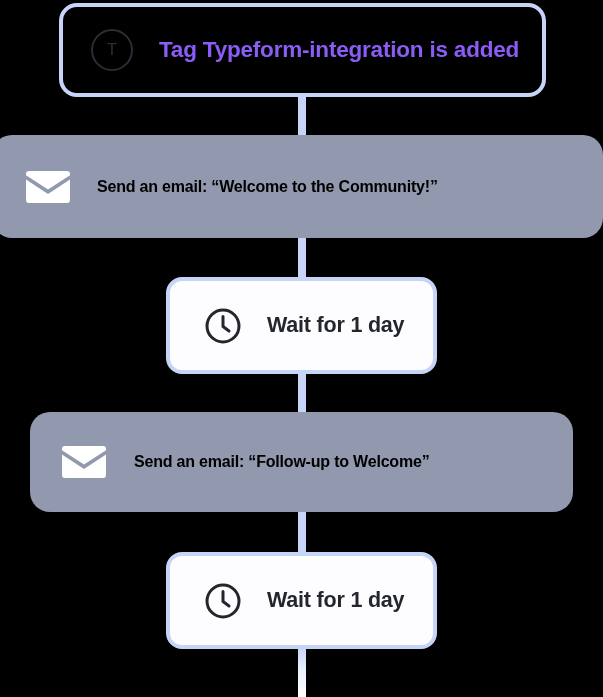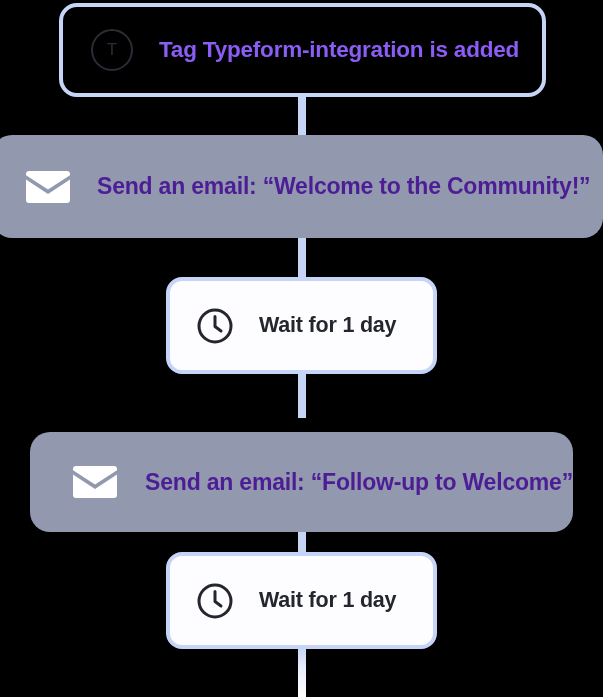--- a/index.html
+++ b/index.html
@@ -82,59 +82,58 @@
     font-weight: 700;
     letter-spacing: -0.2px;
   }
 
   
   .node.email {
     background: #9298ae;
     border-radius: 20px;
   }
   .node.email .node-label {
-    color: #4c1d95;
-    font-size: 23px;
+    color: #000000;
+    font-size: 16px;
     font-weight: 700;
     letter-spacing: -0.2px;
   }
   .node.email .node-icon {
     width: 44px;
     height: 32px;
   }
 
   .node.email.email-1 {
     left: -8px;
     top: 135px;
     width: 611px;
     height: 103px;
     padding-left: 34px;
   }
   .node.email.email-1 .node-label { margin-left: 27px; }
 
   .node.email.email-2 {
     left: 30px;
-    top: 432px;
+    top: 412px;
     width: 543px;
     height: 100px;
     padding-left: 32px;
-    justify-content: flex-end;
   }
   .node.email.email-2 .node-label { margin-left: 28px; }
 
   
   .node.wait {
     left: 166px;
     width: 271px;
     height: 97px;
     background: #fdfdff;
     border: 4px solid #c6d5f7;
     border-radius: 16px;
     box-sizing: border-box;
-    padding-left: 26px;
+    padding-left: 34px;
   }
   .node.wait.wait-1 { top: 277px; }
   .node.wait.wait-2 { top: 552px; }
   .node.wait .node-icon {
     width: 38px;
     height: 38px;
   }
   .node.wait .node-label {
     margin-left: 25px;
     color: #24262e;

